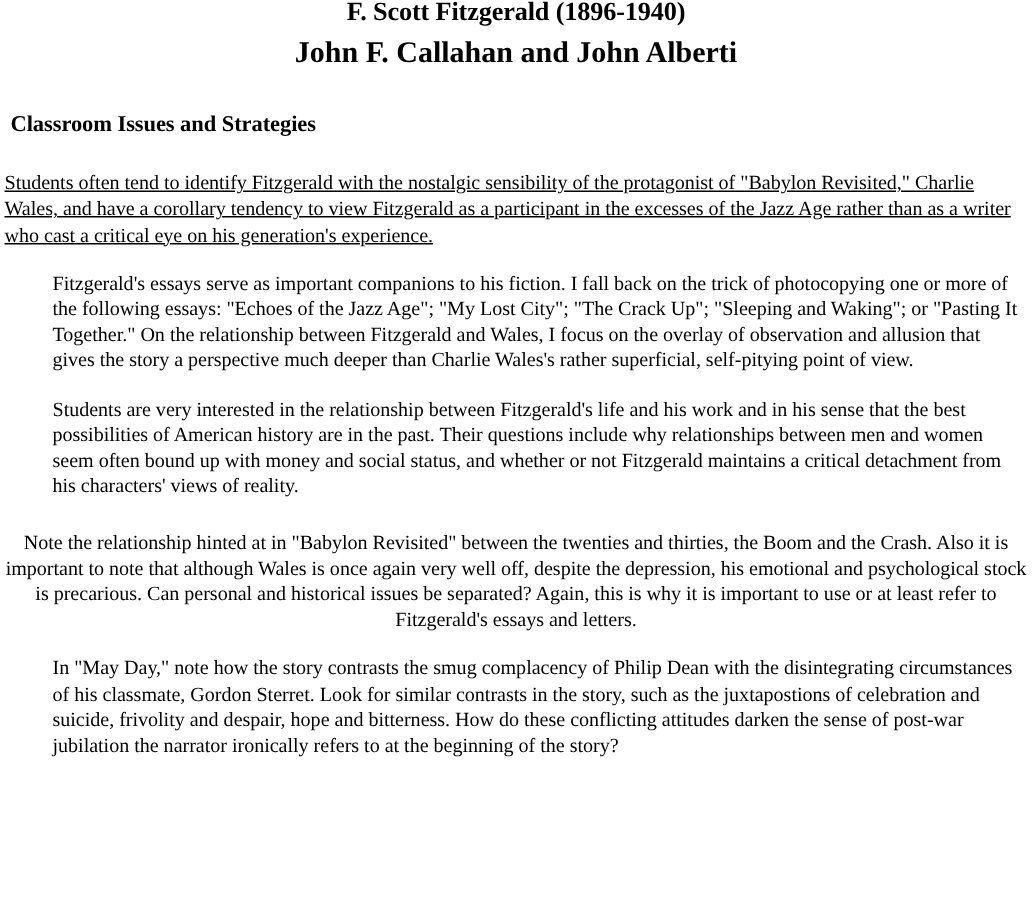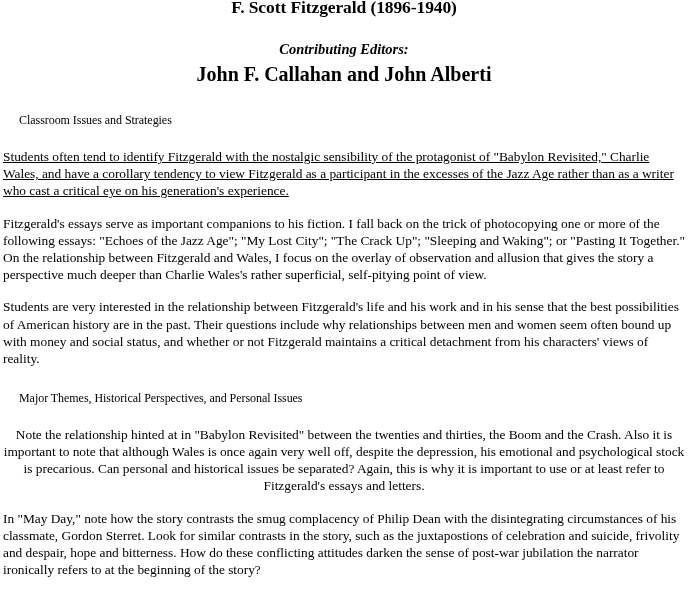--- a/index.html
+++ b/index.html
@@ -48,60 +48,58 @@
   .editors-names {
     display: block;
     font-size: 20px;
     font-weight: bold;
     line-height: 1.25;
     margin-top: 3px;
   }
 
   
   .section-heading {
-    font-size: 12px;
-    font-weight: normal;
-    margin: 16px;
+    font-size: 15px;
+    font-weight: bold;
+    margin: 4px;
     padding: 0;
     line-height: 1.2;
     letter-spacing: -0.05px;
   }
   .sec-1 .section-heading { margin-top: 26px; }
   .sec-2 .section-heading { margin-top: 24px; }
 
   p.body-para {
     font-size: 13.4px;
     line-height: 1.285;
     margin: 0;
     padding: 0;
     text-align: left;
     letter-spacing: -0.02px;
   }
   .sec-1 p.body-para:first-of-type { margin-top: 21px; text-decoration: underline; }
   .sec-2 p.body-para:first-of-type { margin-top: 20px; text-align: center; }
-  p.body-para + p.body-para { margin-top: 15px; }
+  p.body-para + p.body-para { margin-top: 15px; margin-left: 32px; }
 </style>
 </head>
 <body>
 
 <div class="page">
 
   <h1 class="doc-title">F. Scott Fitzgerald (1896-1940)</h1>
 
   <div class="editors-block">
-    <span class="editors-label">Contributing Editors:</span>
     <span class="editors-names">John F. Callahan and John Alberti</span>
   </div>
 
   <section class="sec-1">
     <h2 class="section-heading">Classroom Issues and Strategies</h2>
     <p class="body-para">Students often tend to identify Fitzgerald with the nostalgic sensibility of the protagonist of "Babylon Revisited," Charlie Wales, and have a corollary tendency to view Fitzgerald as a participant in the excesses of the Jazz Age rather than as a writer who cast a critical eye on his generation's experience.</p>
     <p class="body-para">Fitzgerald's essays serve as important companions to his fiction. I fall back on the trick of photocopying one or more of the following essays: "Echoes of the Jazz Age"; "My Lost City"; "The Crack Up"; "Sleeping and Waking"; or "Pasting It Together." On the relationship between Fitzgerald and Wales, I focus on the overlay of observation and allusion that gives the story a perspective much deeper than Charlie Wales's rather superficial, self-pitying point of view.</p>
     <p class="body-para">Students are very interested in the relationship between Fitzgerald's life and his work and in his sense that the best possibilities of American history are in the past. Their questions include why relationships between men and women seem often bound up with money and social status, and whether or not Fitzgerald maintains a critical detachment from his characters' views of reality.</p>
   </section>
 
   <section class="sec-2">
-    <h2 class="section-heading">Major Themes, Historical Perspectives, and Personal Issues</h2>
     <p class="body-para">Note the relationship hinted at in "Babylon Revisited" between the twenties and thirties, the Boom and the Crash. Also it is important to note that although Wales is once again very well off, despite the depression, his emotional and psychological stock is precarious. Can personal and historical issues be separated? Again, this is why it is important to use or at least refer to Fitzgerald's essays and letters.</p>
     <p class="body-para">In "May Day," note how the story contrasts the smug complacency of Philip Dean with the disintegrating circumstances of his classmate, Gordon Sterret. Look for similar contrasts in the story, such as the juxtapostions of celebration and suicide, frivolity and despair, hope and bitterness. How do these conflicting attitudes darken the sense of post-war jubilation the narrator ironically refers to at the beginning of the story?</p>
   </section>
 
 </div>
 
 </body></html>

